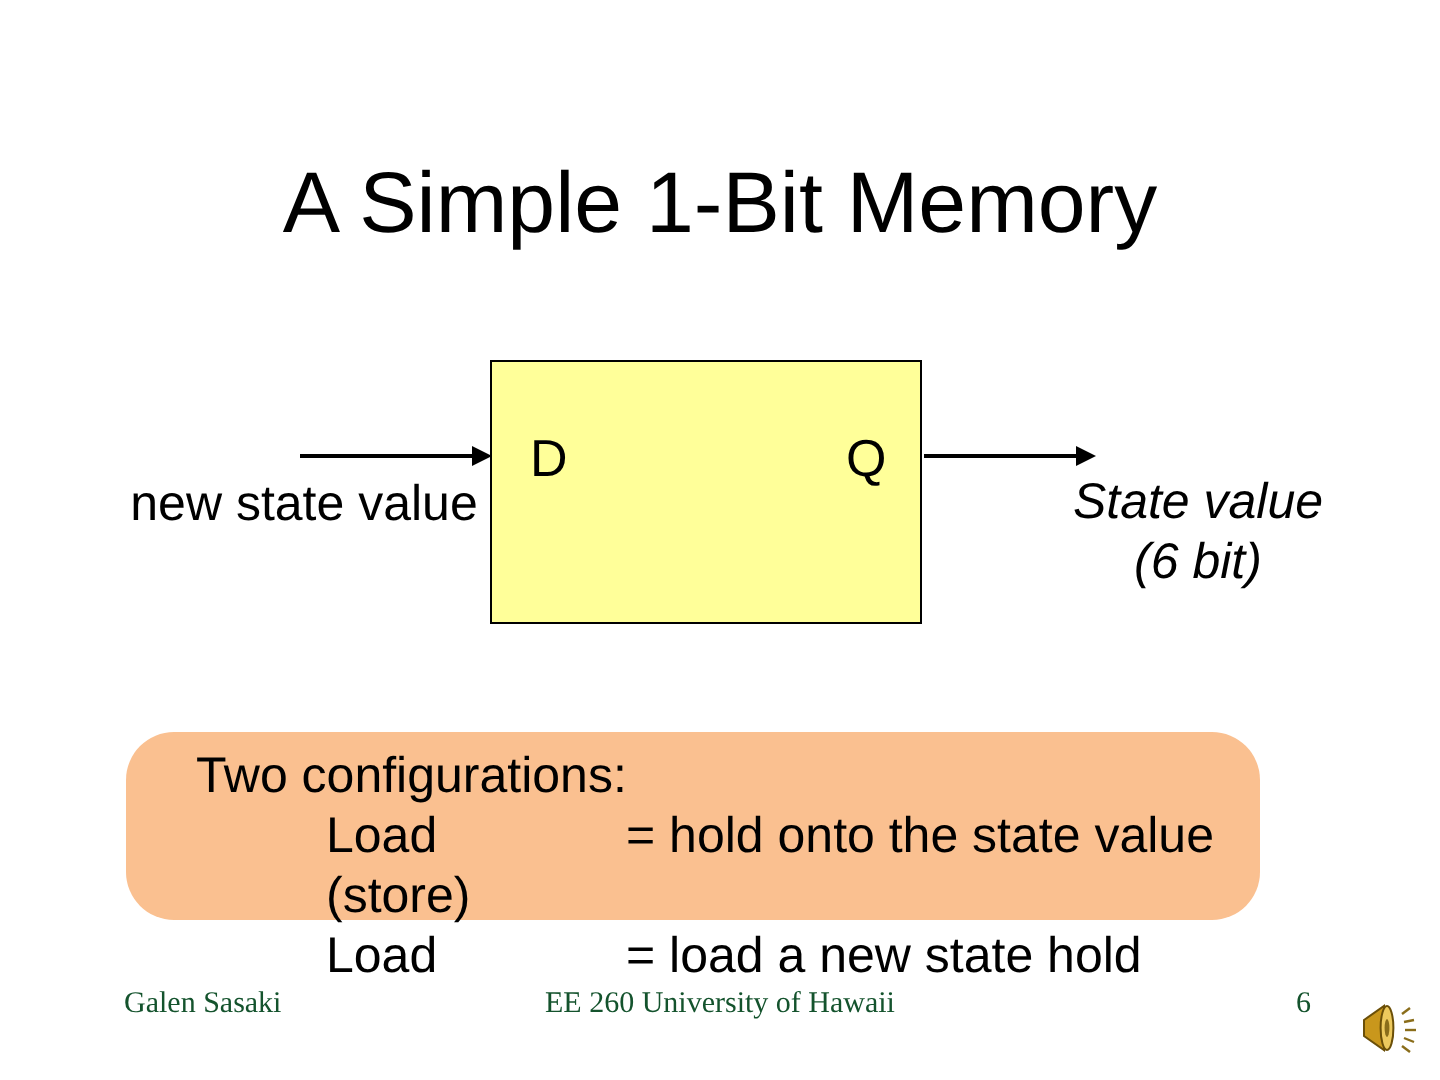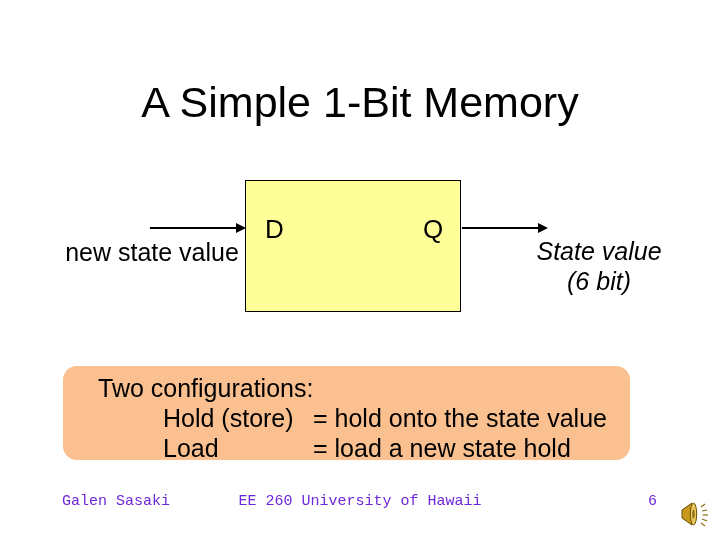--- a/index.html
+++ b/index.html
@@ -33,31 +33,31 @@
   .out-head{left:538px;top:223px;}
   
   .side-label{
     position:absolute;font-size:25px;line-height:30px;text-align:center;
   }
   .label-input{left:40px;top:237px;width:224px;}
   .label-output{left:524px;top:236px;width:150px;font-style:italic;}
   
   .config-box{
     position:absolute;left:63px;top:366px;width:567px;height:94px;
-    border-radius:14px;background:#FAC090;box-sizing:border-box;
+    border-radius:24px;background:#FAC090;box-sizing:border-box;
     padding-top:7px;font-size:25px;line-height:30px;
   }
   .config-title{margin-left:35px;}
   .config-row{display:flex;}
   .config-label{margin-left:100px;width:134px;flex:0 0 auto;}
   .config-def{flex:0 0 auto;margin-left:16px;}
   
   .footer-text{
     position:absolute;top:493px;font-size:15px;line-height:18px;
-    font-family:Liberation Mono, monospace;color:#6d28d9;
+    font-family:Liberation Serif, serif;color:#14532d;
   }
   .footer-author{left:62px;}
   .footer-course{left:0;width:720px;text-align:center;}
   .footer-page{left:648px;}
   .speaker{position:absolute;left:679px;top:500px;width:34px;height:29px;cursor:pointer;}
 </style>
 </head>
 <body>
 
 <div id="slide">
@@ -78,21 +78,21 @@
   </div>
 
   <div class="side-label label-output">
     <div>State value</div>
     <div>(6 bit)</div>
   </div>
 
   <div class="config-box" style="background: rgb(250, 192, 144);">
     <div class="config-title">Two configurations:</div>
     <div class="config-row">
-      <span class="config-label">Hold (store)</span>
+      <span class="config-label">Load (store)</span>
       <span class="config-def">= hold onto the state value</span>
     </div>
     <div class="config-row">
       <span class="config-label">Load</span>
       <span class="config-def">= load a new state hold</span>
     </div>
   </div>
 
   <div class="footer-text footer-author">Galen Sasaki</div>
   <div class="footer-text footer-course">EE 260 University of Hawaii</div>

